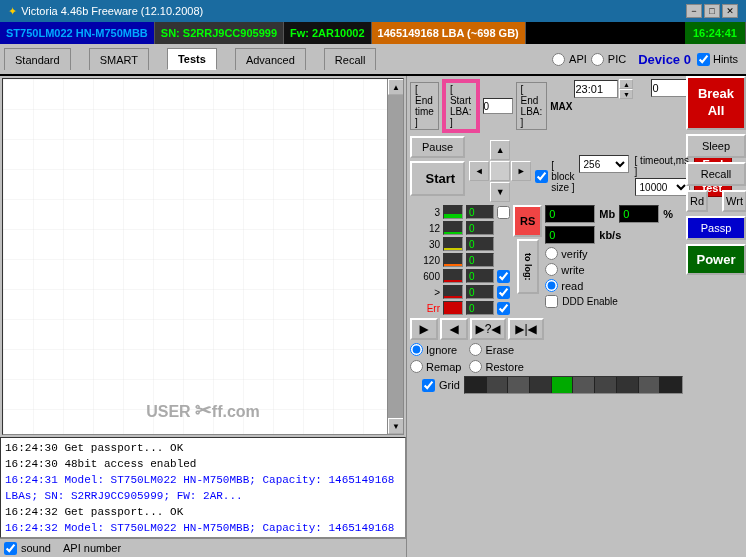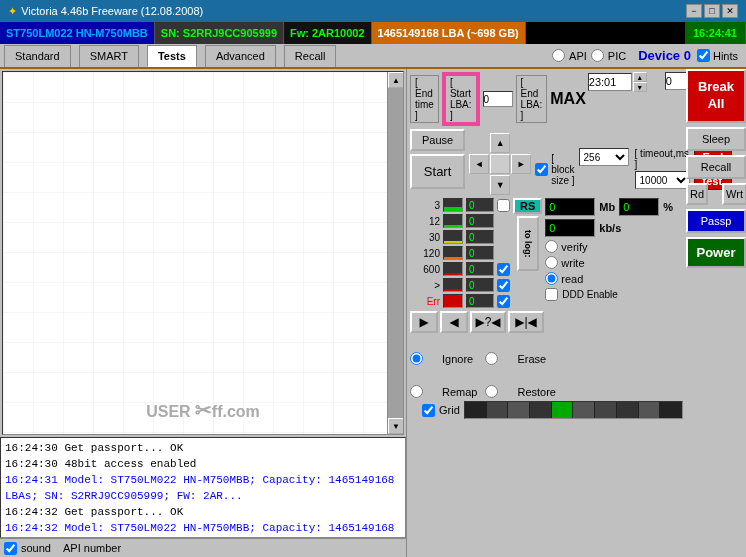--- a/index.html
+++ b/index.html
@@ -37,24 +37,24 @@
     .sb-gray { background: #333; color: #00ff00; }
     .sb-dark { background: #111; color: #00ff00; }
     .sb-orange { background: #cc6600; color: white; }
     .sb-time { background: #006600; color: #00ff00; margin-left: auto; padding: 0 8px; }
 
     
     #tabsrow {
       background: #c0c0c0;
       display: flex;
       align-items: center;
-      height: 25px;
-      border-bottom: 2px solid #a16207;
+      height: 32px;
+      border-bottom: 2px solid #000000;
       padding-left: 4px;
-      gap: 8px;
+      gap: 18px;
     }
     .tab {
       padding: 3px 10px;
       border: 1px solid #888;
       border-bottom: none;
       background: #c0c0c0;
       cursor: pointer;
       font-size: 11px;
       height: 22px;
       display: flex;
@@ -195,21 +195,21 @@
       cursor: pointer;
       font-size: 12px;
     }
 
     
     #mode-section {
       display: flex;
       gap: 8px;
     }
     .mode-col { display: flex; flex-direction: column; gap: 4px; }
-    .mode-option { display: flex; align-items: center; gap: 19px; font-size: 11px; margin-top: 16px; }
+    .mode-option { display: flex; align-items: center; gap: 3px; font-size: 11px; }
 
     
     #grid-row {
       display: flex;
       align-items: center;
       gap: 4px;
       padding-left: 12px;
     }
     .grid-pattern {
       flex: 1;
@@ -303,37 +303,37 @@
     }
 
     .section-row {
       display: flex;
       gap: 3px;
       align-items: flex-start;
     }
 
     
     .rs-btn {
-      background: #14b8a6;
+      background: #ef4444;
       border: 2px outset #fff;
-      padding: 0 5px;
+      padding: 8px 5px;
       font-size: 11px;
       font-weight: bold;
       cursor: pointer;
     }
   </style>
 </head>
 <body>
 
 <div id="content-wrapper">
 
   <div id="titlebar">
     <div id="titlebar-left">
       <span style="color:#ffcc00;">✦</span>
-      <span>Victoria 4.46b Freeware (12.08.2008)</span>
+      <span>Victoria 4.46b Freeware (12.10.2008)</span>
     </div>
     <div id="titlebar-controls">
       <div class="title-btn">−</div>
       <div class="title-btn">□</div>
       <div class="title-btn">✕</div>
     </div>
   </div>
 
   <div id="statusbar1">
     <div class="sb-item sb-blue">ST750LM022 HN-M750MBB</div>
@@ -419,41 +419,41 @@
     <div id="right-side">
 
       <div class="section-row">
         <div style="display:flex;flex-direction:row;gap:2px;flex:1;">
 
           <div style="display:flex;align-items:center;gap:3px;">
             <div style="border:1px solid #888;padding:1px 4px;font-size:10px;background:#c0c0c0;">[ End time ]</div>
             <div style="border:4px solid #ec4899;padding:1px 4px;font-size:10px;background:#c0c0c0;">[ Start LBA: ]</div>
             <input type="text" style="width: 30px; height: 16px; border: 1px inset rgb(136, 136, 136); font-size: 10px;" value="0">
             <div style="border:1px solid #888;padding:1px 4px;font-size:10px;background:#c0c0c0;">[ End LBA: ]</div>
-            <div style="font-size:16px;font-weight:bold;">MAX</div>
+            <div style="font-size:10px;font-weight:bold;">MAX</div>
           </div>
 
           <div style="display:flex;align-items:flex-start;gap:18px;">
             <div style="display:flex;align-items:center;gap:1px;">
               <input type="text" style="width: 44px; height: 18px; border: 1px inset rgb(136, 136, 136); font-size: 11px;" value="23:01">
               <div style="display:flex;flex-direction:column;">
                 <div class="spin-btn">▲</div>
                 <div class="spin-btn">▼</div>
               </div>
             </div>
             <input type="text" style="width: 55px; height: 18px; border: 1px inset rgb(136, 136, 136); font-size: 11px;" value="0">
             <input type="text" style="width: 85px; height: 18px; border: 1px inset rgb(136, 136, 136); font-size: 11px;" value="1465149167">
           </div>
         </div>
       </div>
 
       <div style="display:flex;gap:4px;align-items:flex-start;">
         <div style="display:flex;flex-direction:column;gap:3px;">
           <button class="btn-pause">Pause</button>
-          <button class="btn-start" style="font-size:13px;font-weight:normal;padding:8px 8px;position:relative;">Start</button>
+          <button class="btn-start" style="font-size:13px;font-weight:bold;padding:8px 8px;position:relative;text-align:right;">Start</button>
         </div>
 
         <div style="display:grid;grid-template-columns:20px 20px 20px;grid-template-rows:20px 20px 20px;gap:1px;margin-top:4px;">
           <div></div>
           <div class="dir-btn">▲</div>
           <div></div>
           <div class="dir-btn">◄</div>
           <div class="dir-btn dir-center" style="background:#ccc;"></div>
           <div class="dir-btn">►</div>
           <div></div>

